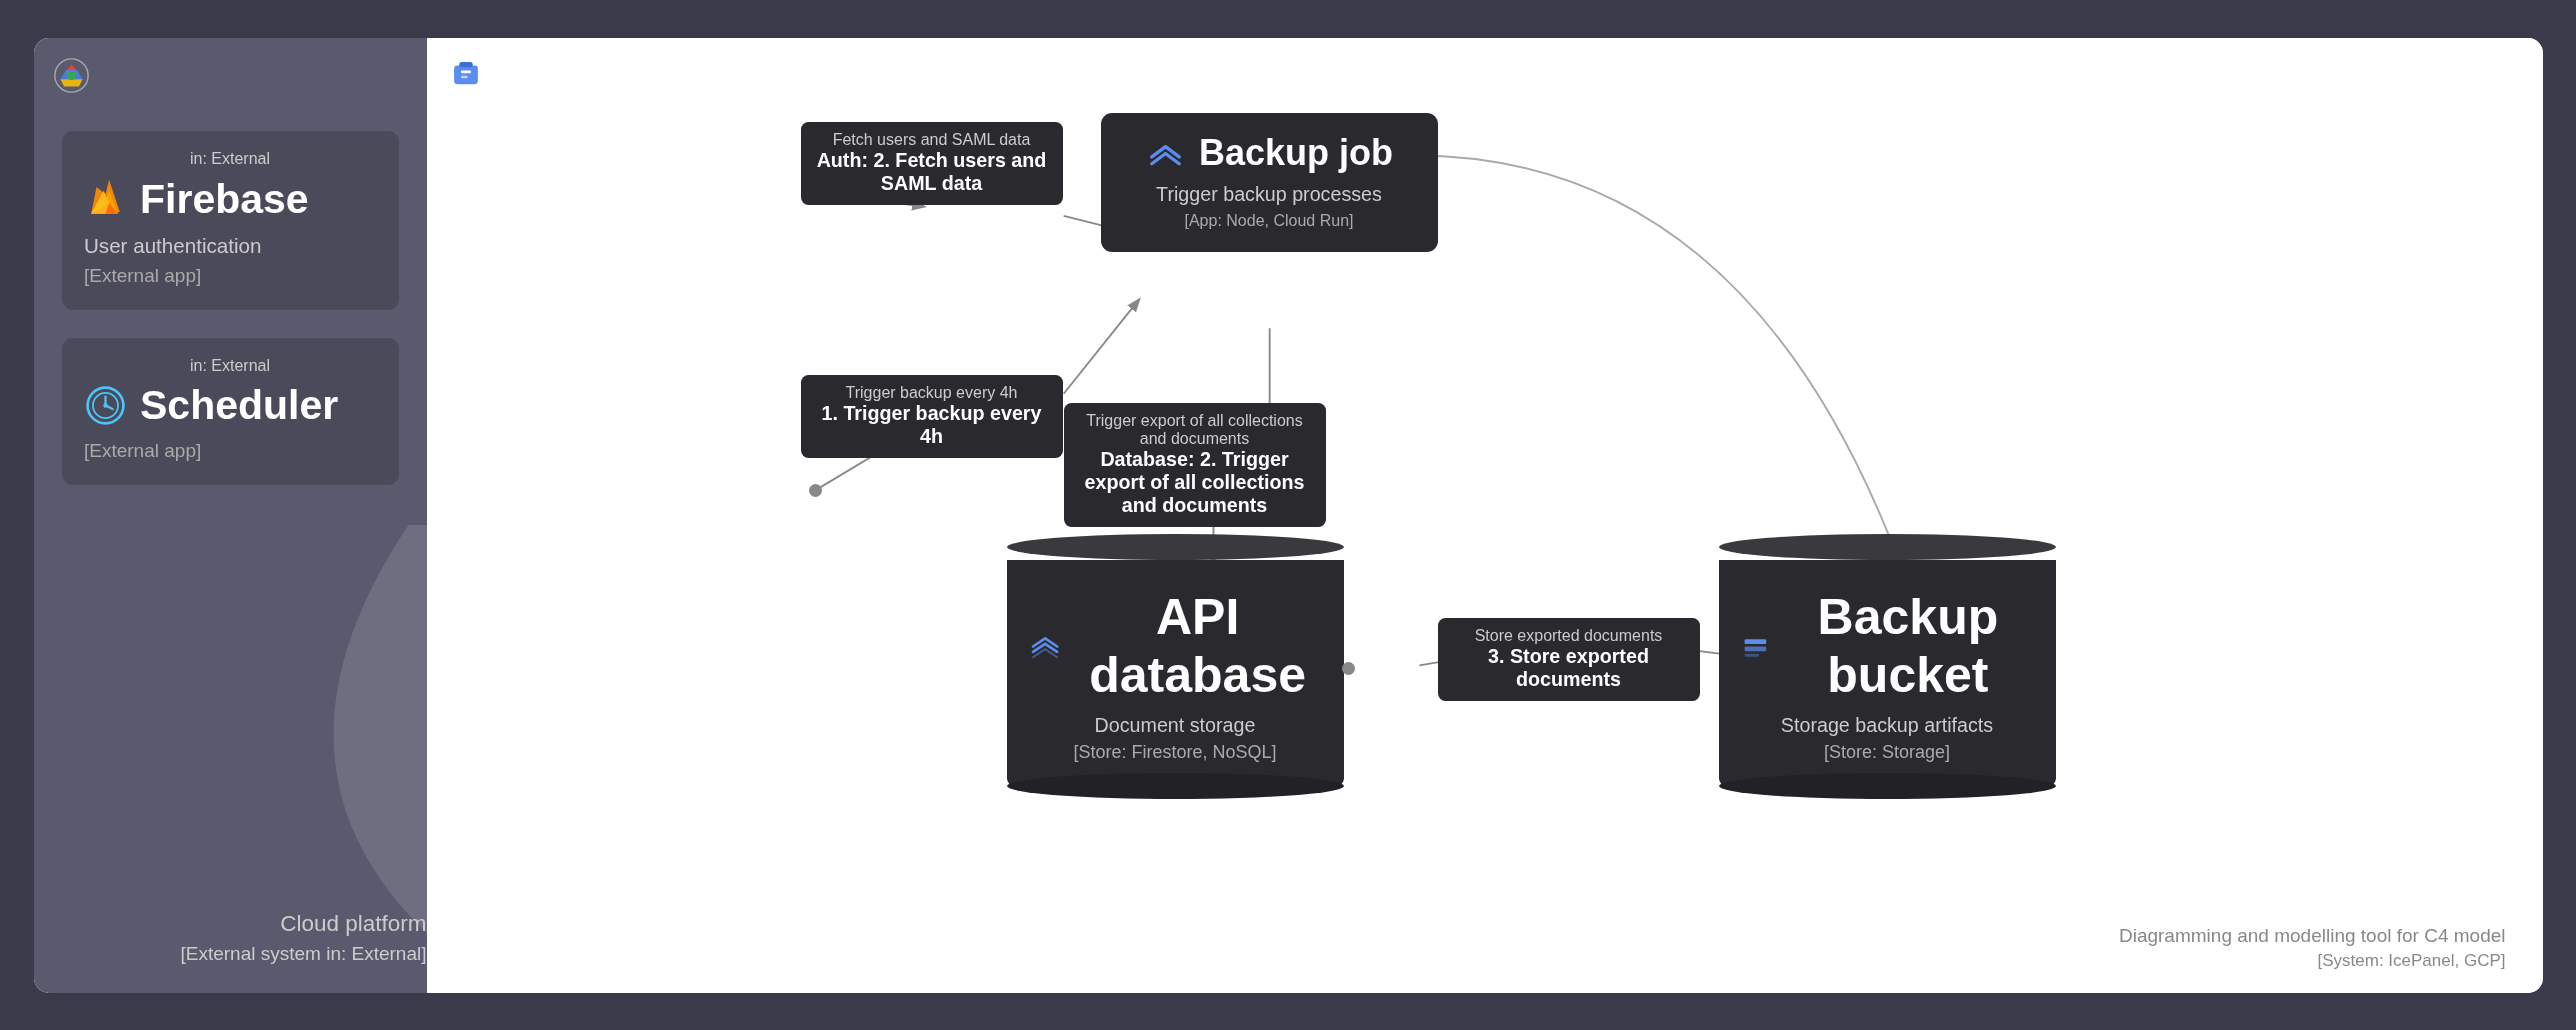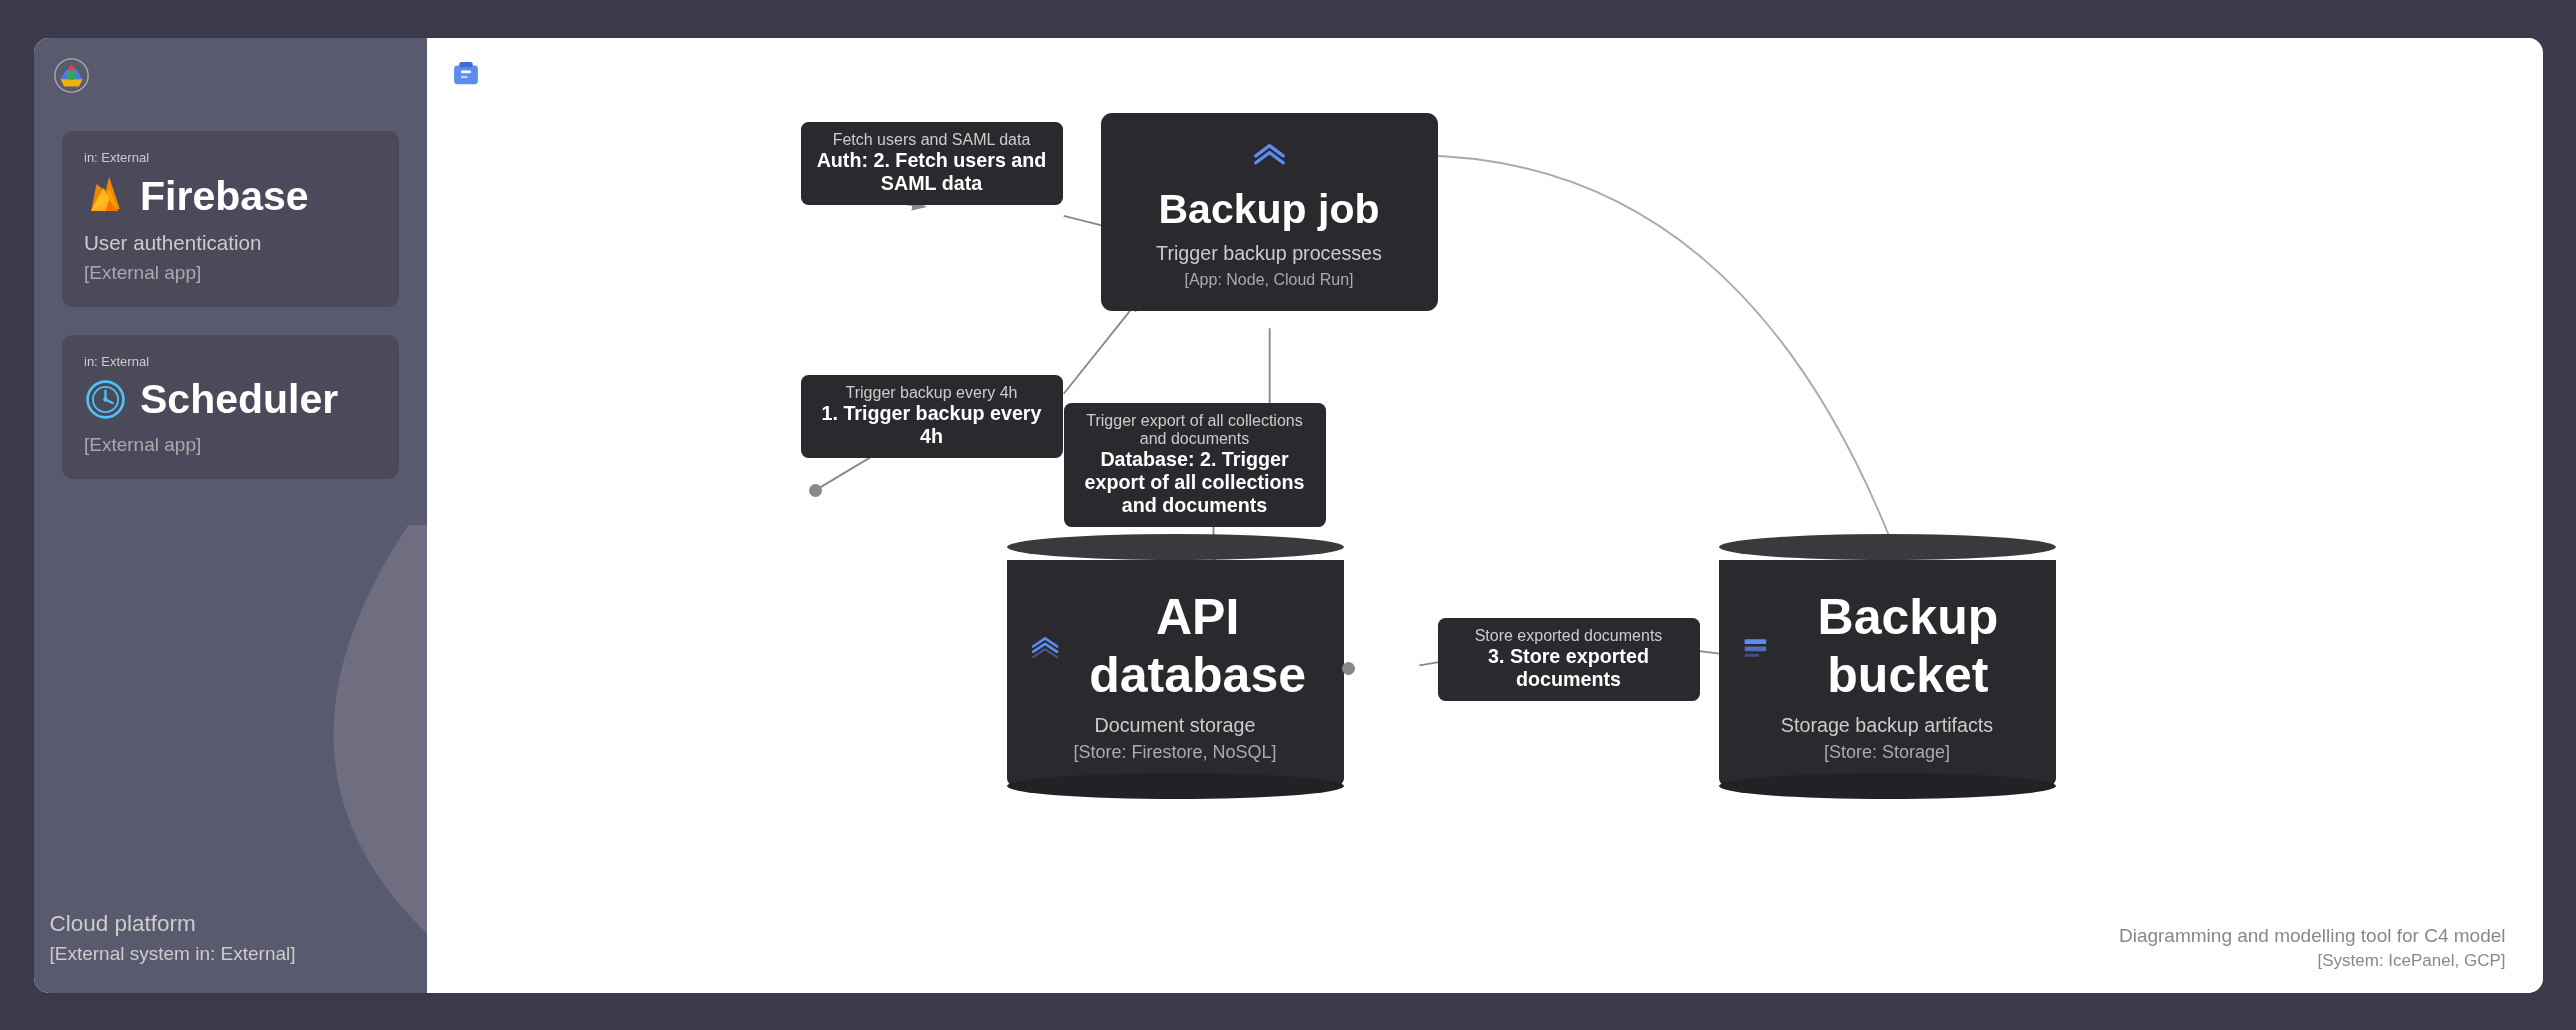--- a/index.html
+++ b/index.html
@@ -46,23 +46,24 @@
 
     .node-card {
       background: #4a4a5a;
       border-radius: 11.2px;
       padding: 19px 22.5px 22.5px;
       color: white;
       position: relative;
     }
 
     .node-card .in-label {
-      font-size: 13px;
+      font-size: 16px;
       color: #ccc;
       margin-bottom: 7.5px;
+      text-align: center;
     }
 
     .node-card .node-title {
       font-size: 41px;
       font-weight: 700;
       display: flex;
       align-items: center;
       gap: 13px;
       margin-bottom: 11.2px;
     }
@@ -76,21 +77,21 @@
     .node-card .node-tag {
       font-size: 19px;
       color: #aaa;
     }
 
     .left-footer {
       position: absolute;
       bottom: 28px;
       left: 16px;
       right: 0;
-      text-align: left;
+      text-align: right;
       color: #ccc;
     }
 
     .left-footer .footer-title {
       font-size: 22.5px;
       margin-bottom: 5.6px;
     }
 
     .left-footer .footer-tag {
       font-size: 19px;
@@ -117,28 +118,27 @@
     .diagram-node {
       position: absolute;
       background: #2a2a2e;
       border-radius: 11.2px;
       color: white;
       padding: 19px 22.5px 22.5px;
       text-align: center;
     }
 
     .diagram-node .node-title {
-      font-size: 41px;
+      font-size: 36px;
       font-weight: 700;
       display: flex;
       align-items: center;
       justify-content: center;
       gap: 13px;
       margin-bottom: 9.4px;
-      flex-direction: column;
     }
 
     .diagram-node .node-desc {
       font-size: 19.7px;
       color: #ccc;
       margin-bottom: 5.6px;
     }
 
     .diagram-node .node-tag {
       font-size: 16px;

